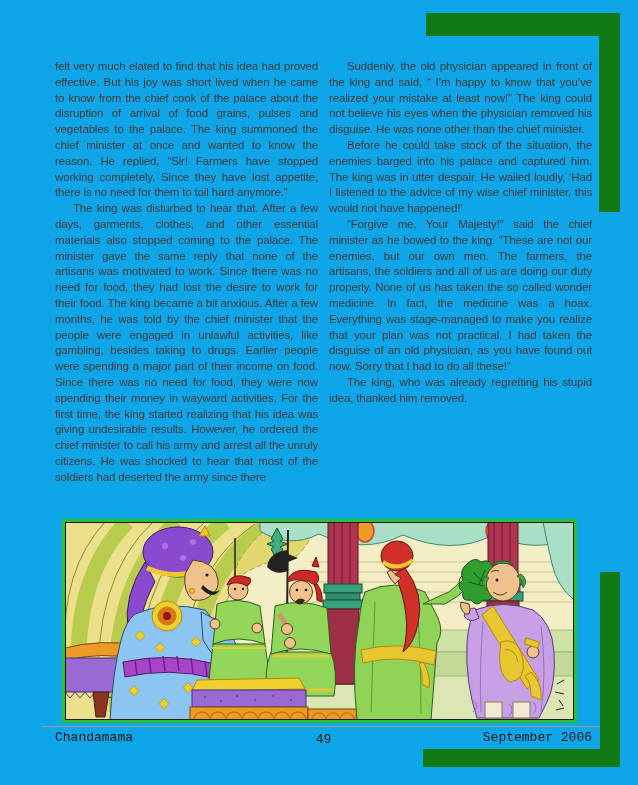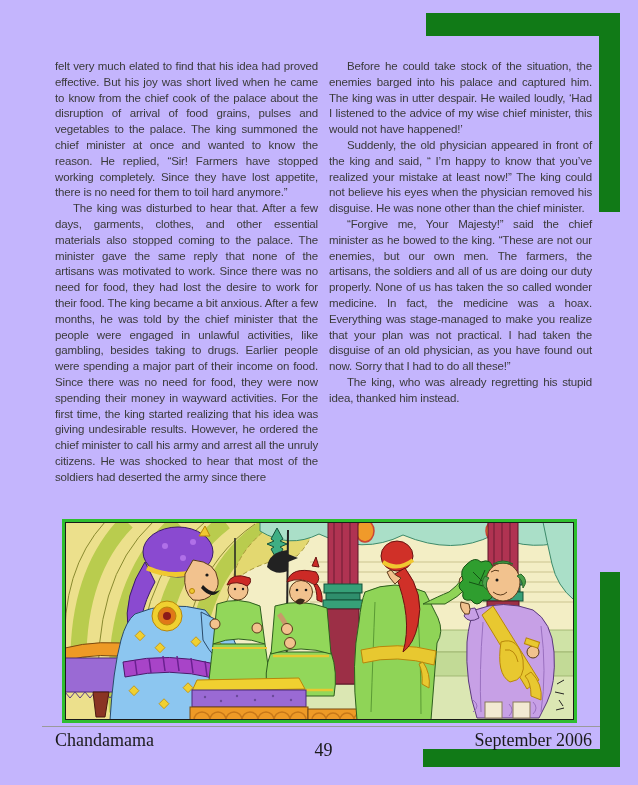--- a/index.html
+++ b/index.html
@@ -1,17 +1,17 @@
 <!DOCTYPE html>
 <html><head>
 <meta charset="utf-8">
 <style>
   html,body{margin:0;padding:0;background:#ffffff;}
   .page{
-    position:relative;width:638px;height:785px;background:#c4b5fd;
+    position:relative;width:638px;height:785px;background:#0ea5e9;
     overflow:hidden;font-family:"Liberation Sans",sans-serif;
   }
   
   .gbar{position:absolute;background:#117a17;}
   .bracket-top-h{left:426px;top:13px;width:191px;height:23px;}
   .bracket-top-v{left:599px;top:13px;width:21px;height:199px;}
   .bracket-bot-v{left:600px;top:572px;width:20px;height:195px;}
   .bracket-bot-h{left:423px;top:749px;width:197px;height:18px;}
   
   .columns{
@@ -26,46 +26,46 @@
   
   .illus{
     position:absolute;left:62px;top:519px;width:515px;height:204px;
     border:3px solid #2fbe2f;box-sizing:border-box;background:#f3eec5;
   }
   .illus svg{display:block;width:509px;height:198px;}
   
   .footer-rule{position:absolute;left:42px;top:726px;width:558px;height:1px;background:#9a9a9a;}
   .footer{
     position:absolute;left:55px;top:730px;width:537px;height:18px;
-    font-family:Liberation Serif, serif;font-size:18px;color:#1a1a1a;
+    font-family:Liberation Mono, monospace;font-size:13px;color:#1a1a1a;
   }
   .footer .mag{position:absolute;left:0;top:0;}
-  .footer .pageno{position:absolute;left:0;right:0;top:10px;text-align:center;}
+  .footer .pageno{position:absolute;left:0;right:0;top:2px;text-align:center;}
   .footer .issue{position:absolute;right:0;top:0;}
 </style>
 </head>
 <body>
 
 <div class="page">
 
   <div class="gbar bracket-top-h"></div>
   <div class="gbar bracket-top-v"></div>
   <div class="gbar bracket-bot-v"></div>
   <div class="gbar bracket-bot-h"></div>
 
   <div class="columns">
     <div class="col">
         <p class="">felt very much elated to find that his idea had proved effective. But his joy was short lived when he came to know from the chief cook of the palace about the disruption of arrival of food grains, pulses and vegetables to the palace. The king summoned the chief minister at once and wanted to know the reason. He replied, “Sir! Farmers have stopped working completely. Since they have lost appetite, there is no need for them to toil hard anymore.”</p>
         <p class="indent">The king was disturbed to hear that. After a few days, garments, clothes, and other essential materials also stopped coming to the palace. The minister gave the same reply that none of the artisans was motivated to work. Since there was no need for food, they had lost the desire to work for their food. The king became a bit anxious. After a few months, he was told by the chief minister that the people were engaged in unlawful activities, like gambling, besides taking to drugs. Earlier people were spending a major part of their income on food. Since there was no need for food, they were now spending their money in wayward activities. For the first time, the king started realizing that his idea was giving undesirable results. However, he ordered the chief minister to call his army and arrest all the unruly citizens. He was shocked to hear that most of the soldiers had deserted the army since there</p>
       </div>
     <div class="col">
+        <p class="indent">Suddenly, the old physician appeared in front of the king and said, “ I’m happy to know that you’ve realized your mistake at least now!” The king could not believe his eyes when the physician removed his disguise. He was none other than the chief minister.</p>
         <p class="indent">Before he could take stock of the situation, the enemies barged into his palace and captured him. The king was in utter despair. He wailed loudly, ‘Had I listened to the advice of my wise chief minister, this would not have happened!’</p>
-        <p class="indent">Suddenly, the old physician appeared in front of the king and said, “ I’m happy to know that you’ve realized your mistake at least now!” The king could not believe his eyes when the physician removed his disguise. He was none other than the chief minister.</p>
         <p class="indent">“Forgive me, Your Majesty!” said the chief minister as he bowed to the king. “These are not our enemies, but our own men. The farmers, the artisans, the soldiers and all of us are doing our duty properly. None of us has taken the so called wonder medicine. In fact, the medicine was a hoax. Everything was stage-managed to make you realize that your plan was not practical. I had taken the disguise of an old physician, as you have found out now. Sorry that I had to do all these!”</p>
-        <p class="indent">The king, who was already regretting his stupid idea, thanked him instead.</p>
+        <p class="indent">The king, who was already regretting his stupid idea, thanked him removed.</p>
       </div>
   </div>
 
   <div class="illus">
     <svg viewBox="0 0 509 198" xmlns="http://www.w3.org/2000/svg">
 
       <rect x="0" y="0" width="509" height="198" fill="#f3eec5"></rect>
       <g stroke="#d8d2a0" stroke-width="1.5">
         <line x1="245" y1="40" x2="509" y2="40"></line>
           <line x1="245" y1="50" x2="509" y2="50"></line>

